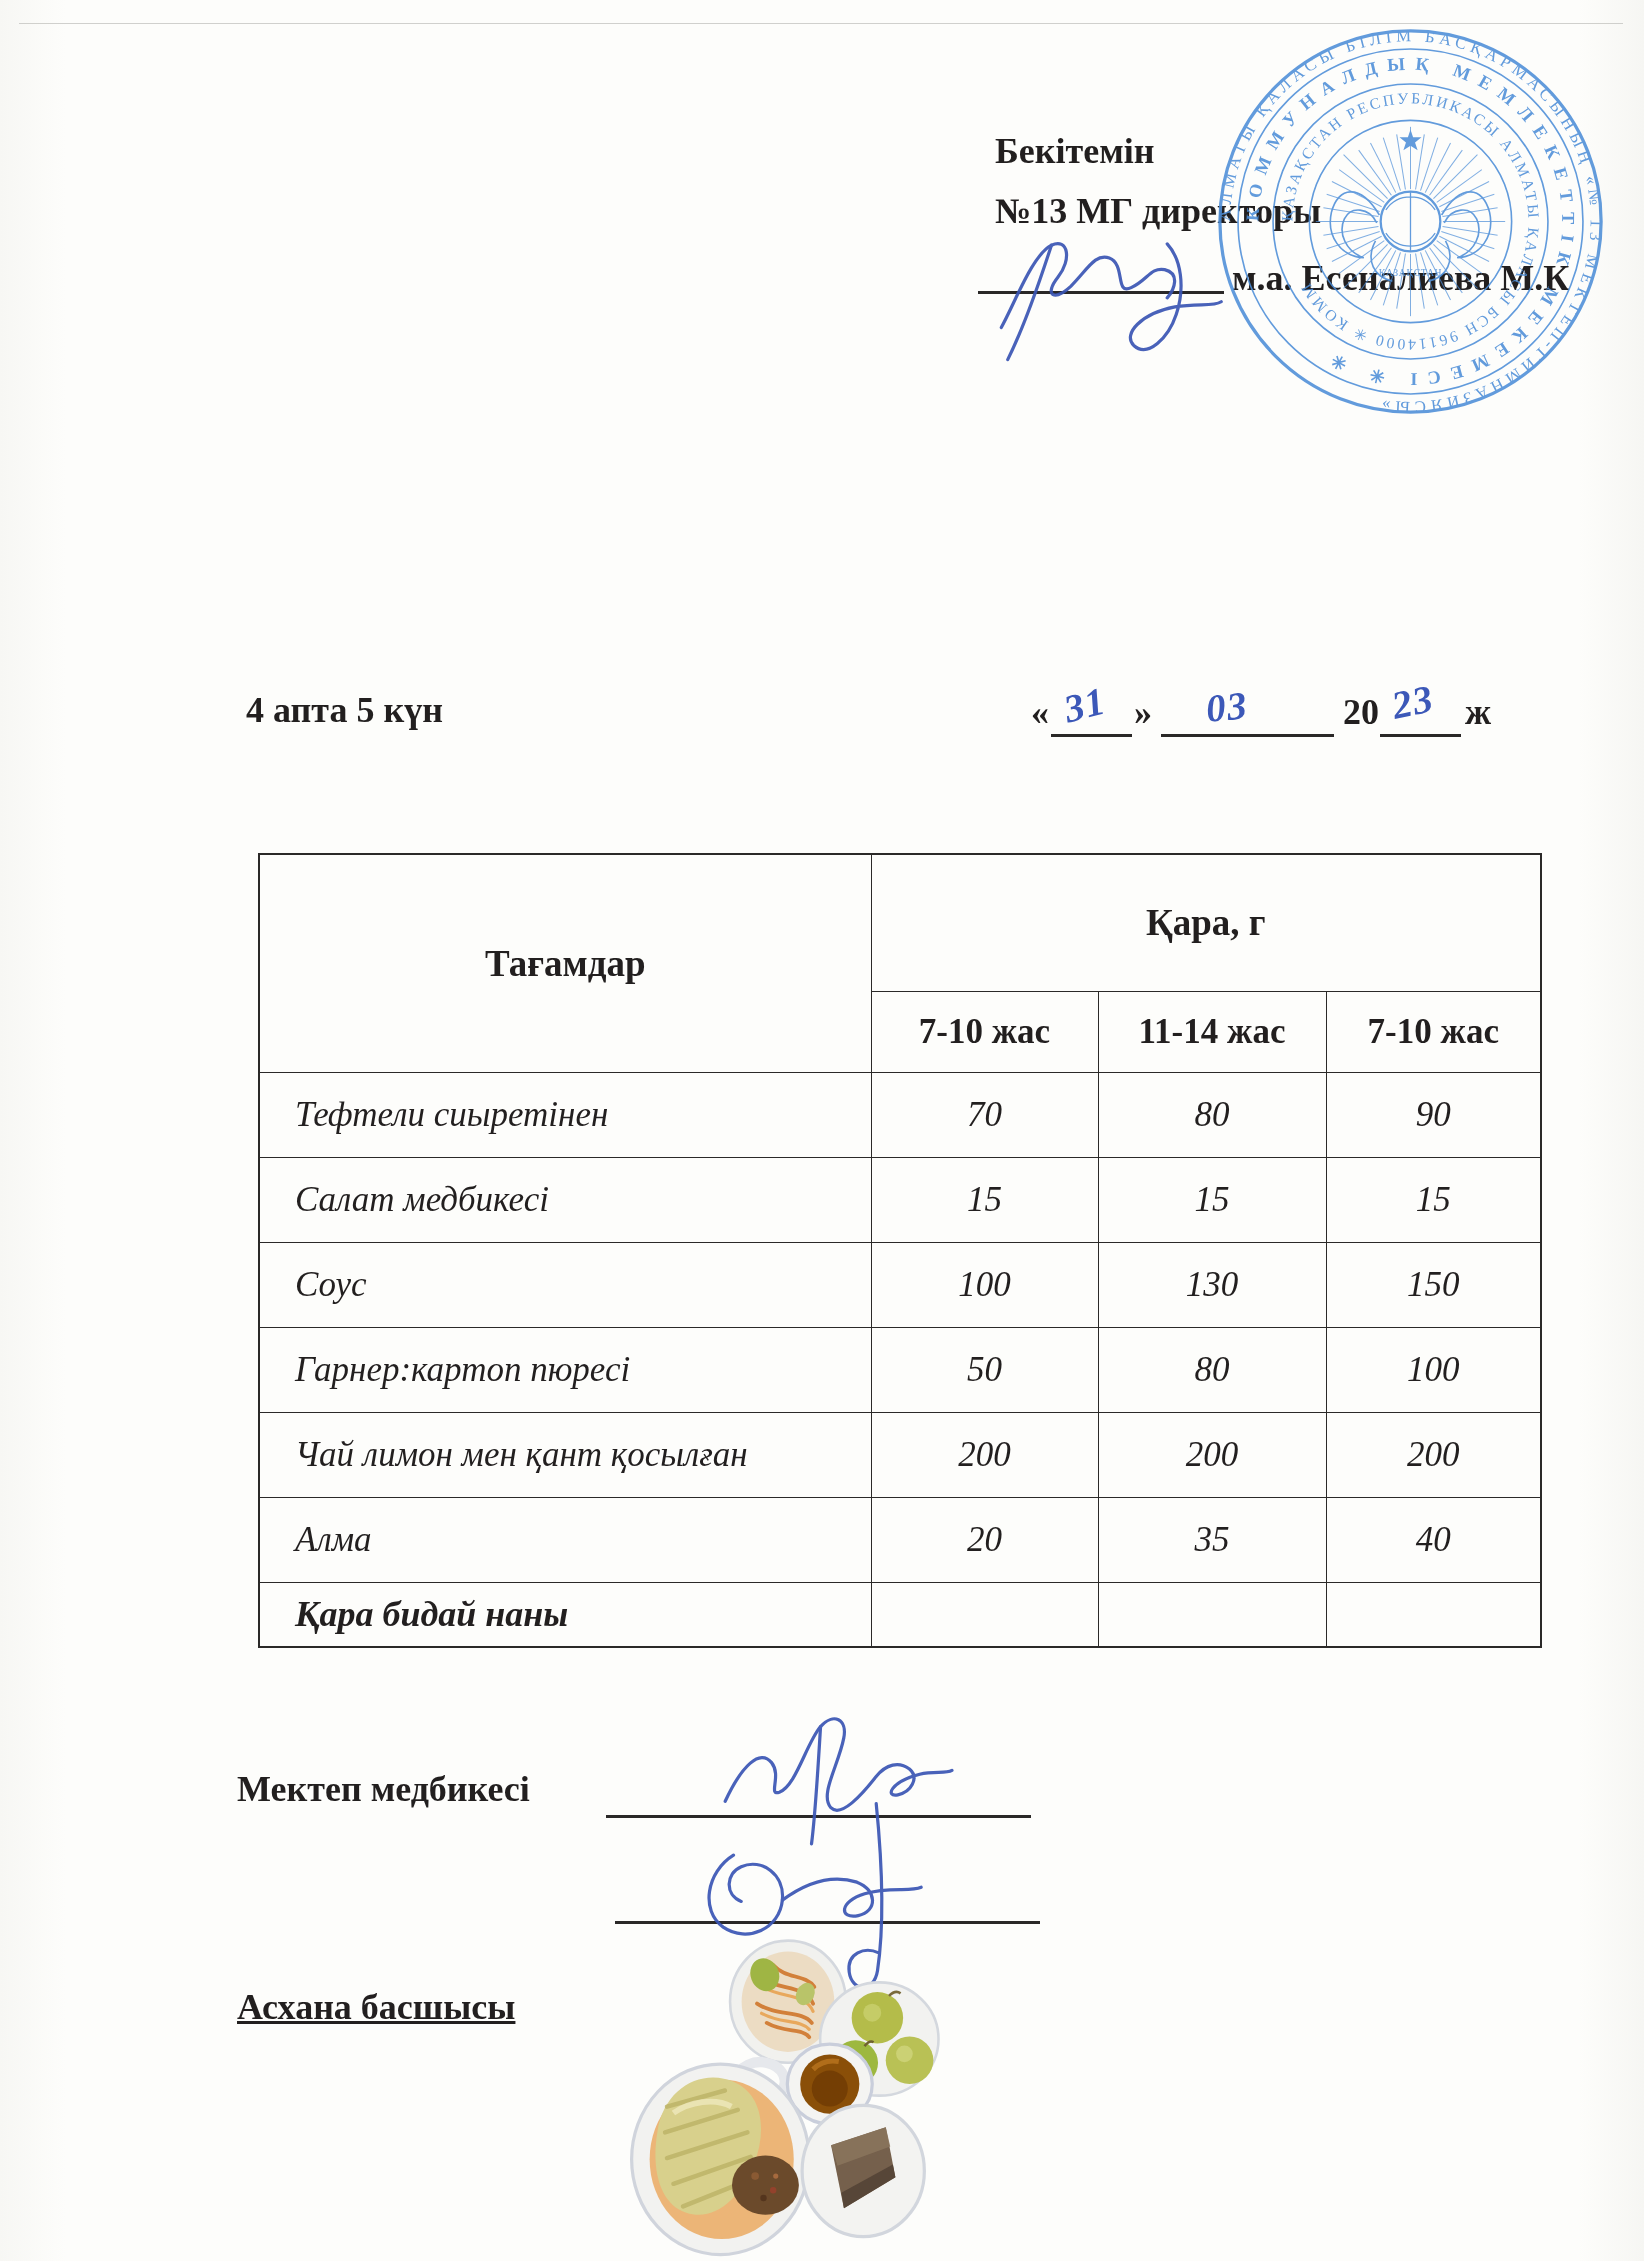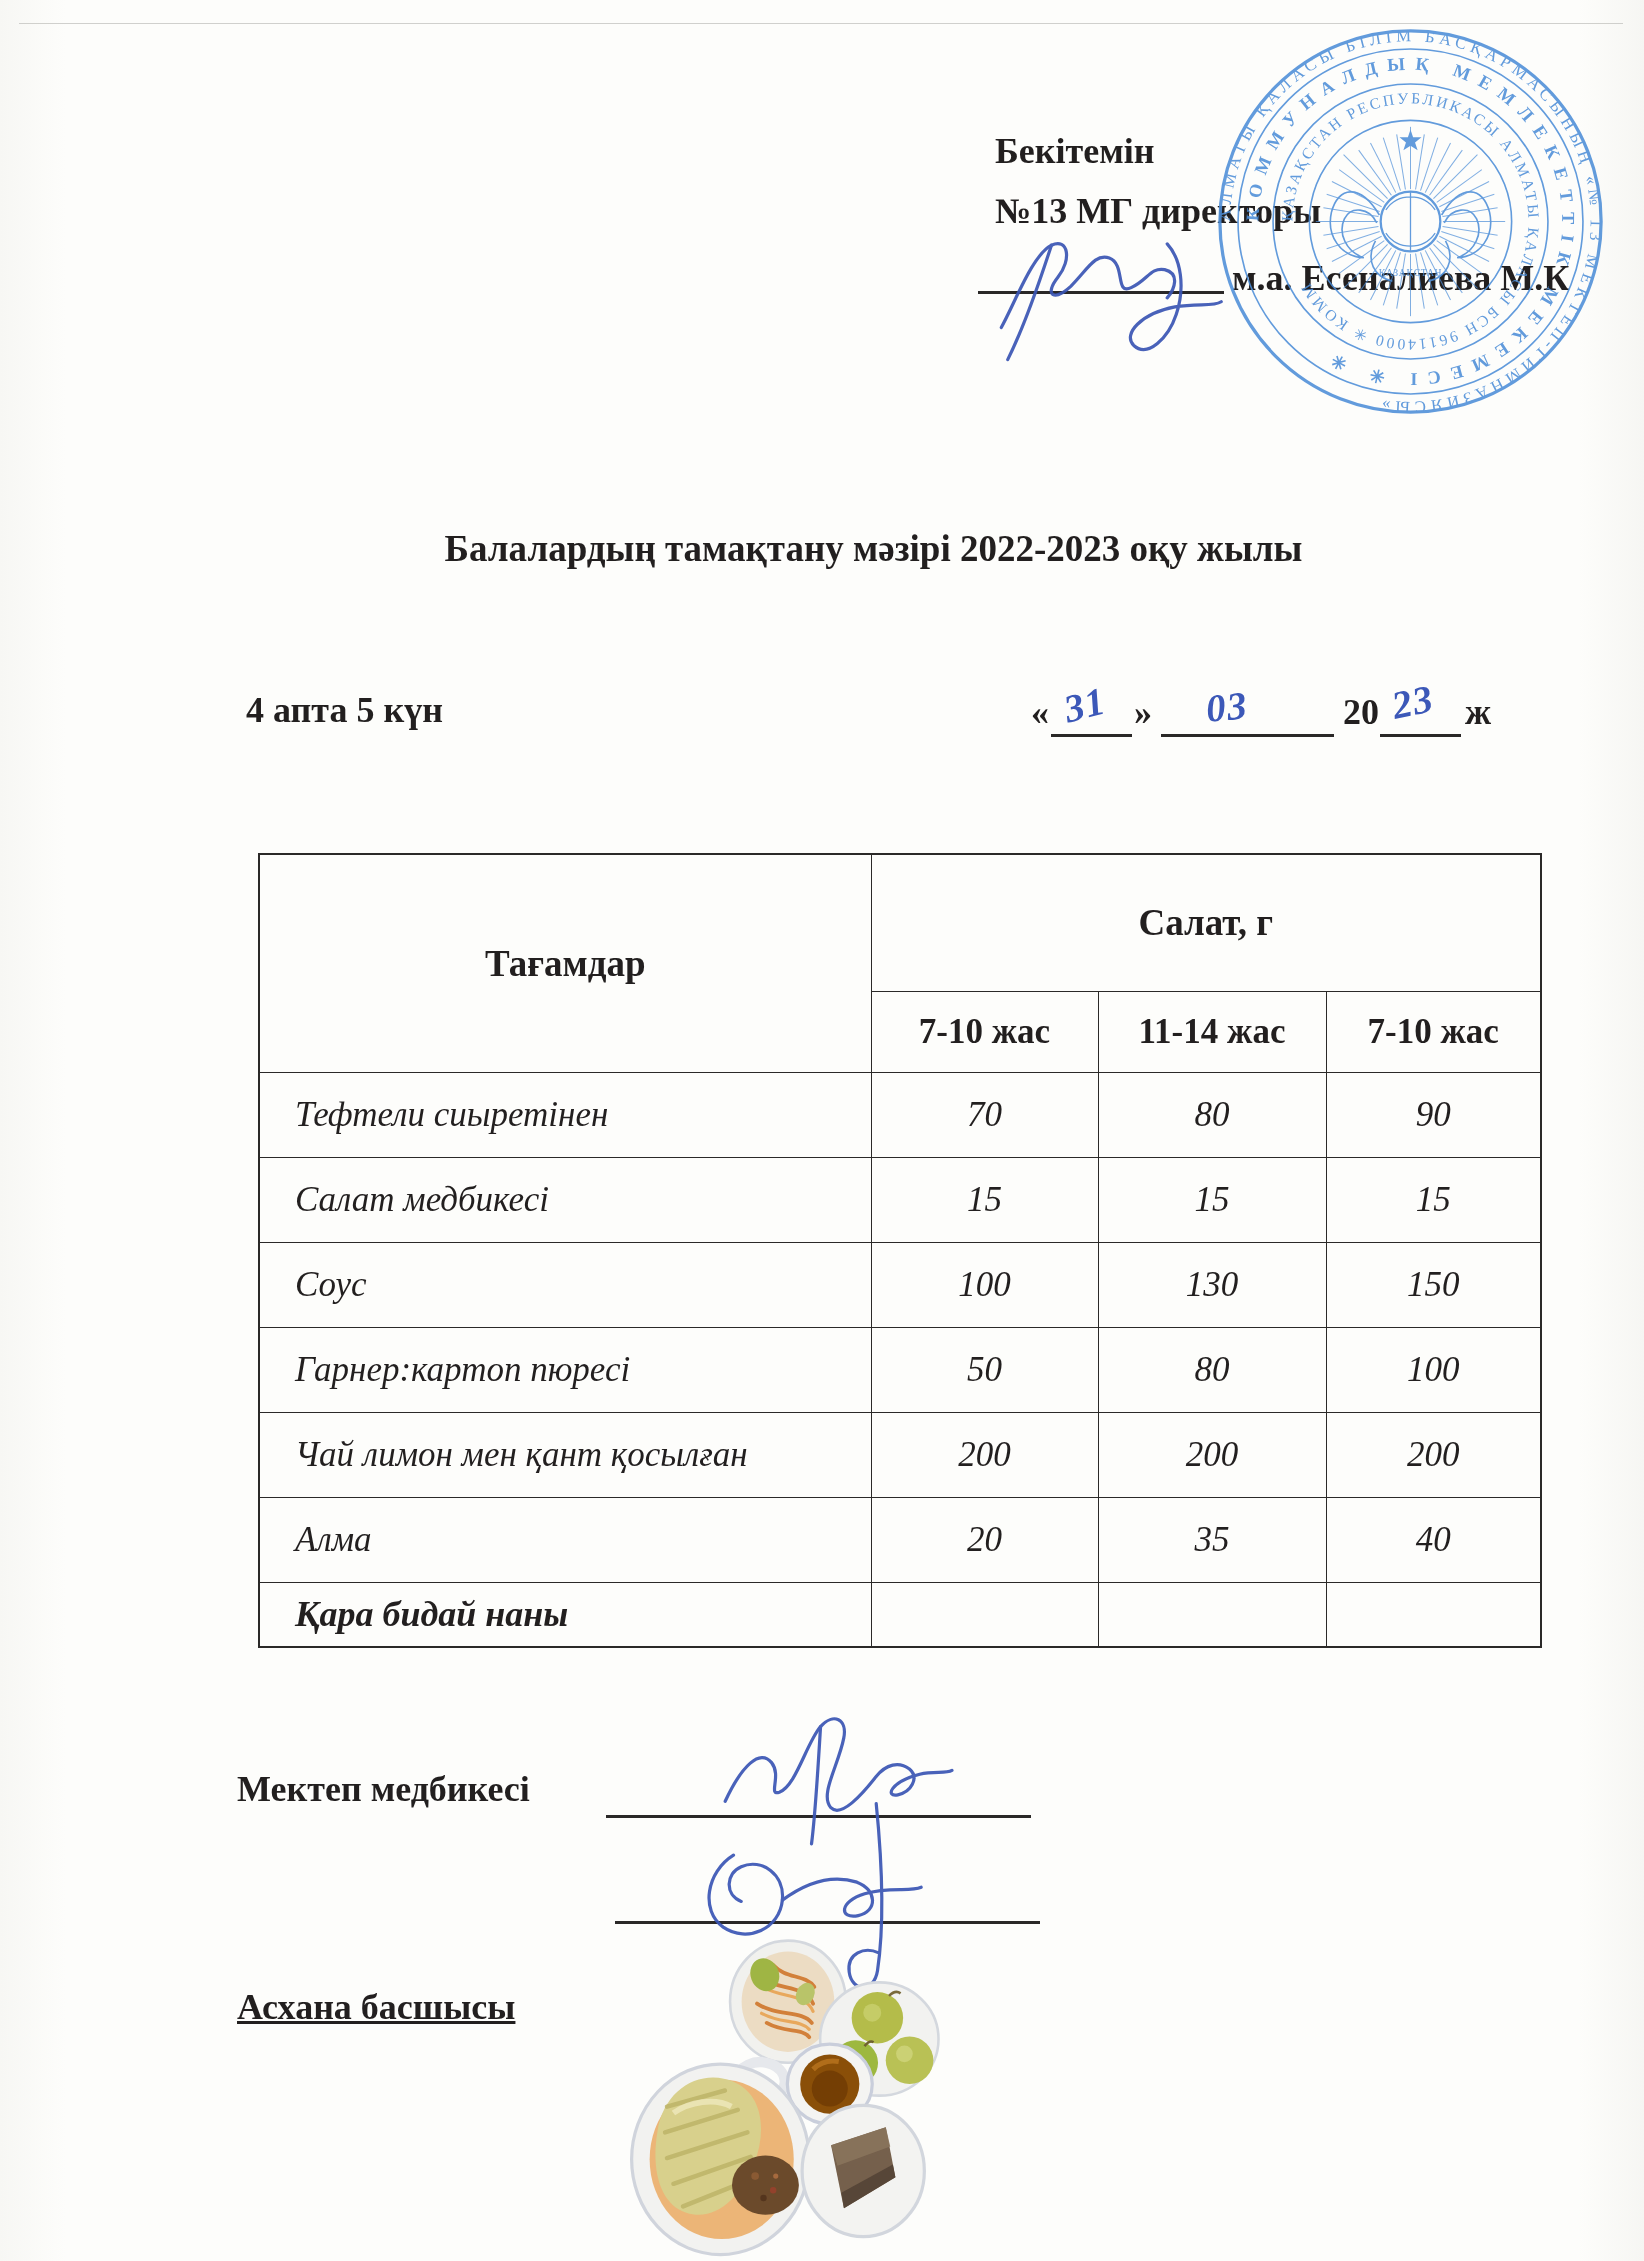--- a/index.html
+++ b/index.html
@@ -115,21 +115,20 @@
     </text>
     <text font-size="28" letter-spacing="15" fill="#4d8ed8" font-weight="bold">
       <textPath href="#ringMiddle" startOffset="0">КОММУНАЛДЫҚ  МЕМЛЕКЕТТІК  МЕКЕМЕСІ  ✳  ✳</textPath>
     </text>
     <text font-size="24" letter-spacing="4" fill="#4d8ed8">
       <textPath href="#ringInner" startOffset="0">ҚАЗАҚСТАН РЕСПУБЛИКАСЫ  АЛМАТЫ ҚАЛАСЫ  БСН 96114000 ✳ КОММ </textPath>
     </text>
     <text x="300" y="384" font-size="15" letter-spacing="1" fill="#4d8ed8" text-anchor="middle">ҚАЗАҚСТАН</text>
   </svg>
 
-  <div class="abs center b" style="left:213px; top:527px; width:1321px; font-size:37px;">Балалардың тамақтану мәзірі 2022-2023 оқу жылы</div>
 
   <div class="abs big b" style="left:246px; top:691px;">4 апта 5 күн</div>
 
   <div class="abs big b" style="left:1031px; top:693px;">«</div>
   <div class="abs blackline" style="left:1051px; top:734px; width:81px;"></div>
   <div class="abs ink hand" style="left:1064px; top:682px; transform:rotate(-14deg);">31</div>
   <div class="abs big b" style="left:1134px; top:693px;">»</div>
   <div class="abs blackline" style="left:1161px; top:734px; width:173px;"></div>
   <div class="abs ink hand" style="left:1206px; top:684px; transform:rotate(-6deg);">03</div>
   <div class="abs big b" style="left:1343px; top:693px;">20</div>
@@ -140,21 +139,21 @@
   <table class="menu abs" style="left:258px; top:853px;">
     <colgroup>
         <col style="width:612px">
         <col style="width:227px">
         <col style="width:228px">
         <col style="width:215px">
       </colgroup>
     <tbody>
         <tr style="height:137px;">
       <td class="h1" rowspan="2">Тағамдар</td>
-      <td class="h1" colspan="3">Салат, г</td>
+      <td class="h1" colspan="3">Қара, г</td>
     </tr>
     <tr style="height:81px;">
       <td class="h2">7-10 жас</td>
       <td class="h2">11-14 жас</td>
       <td class="h2">7-10 жас</td>
     </tr>
     <tr style="height:85px;">
       <td class="dish">Тефтели сиыретінен</td>
       <td class="val">70</td>
       <td class="val">80</td>

